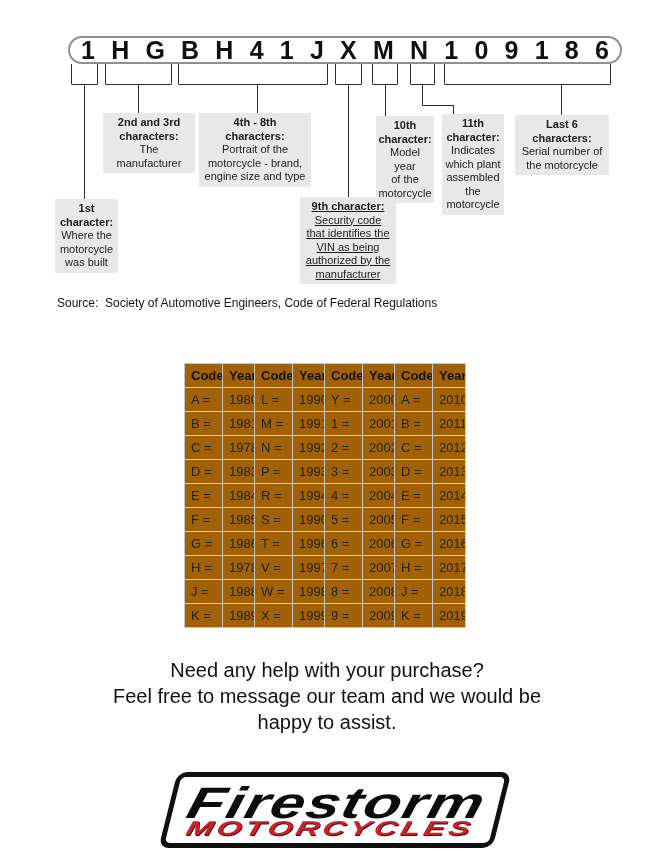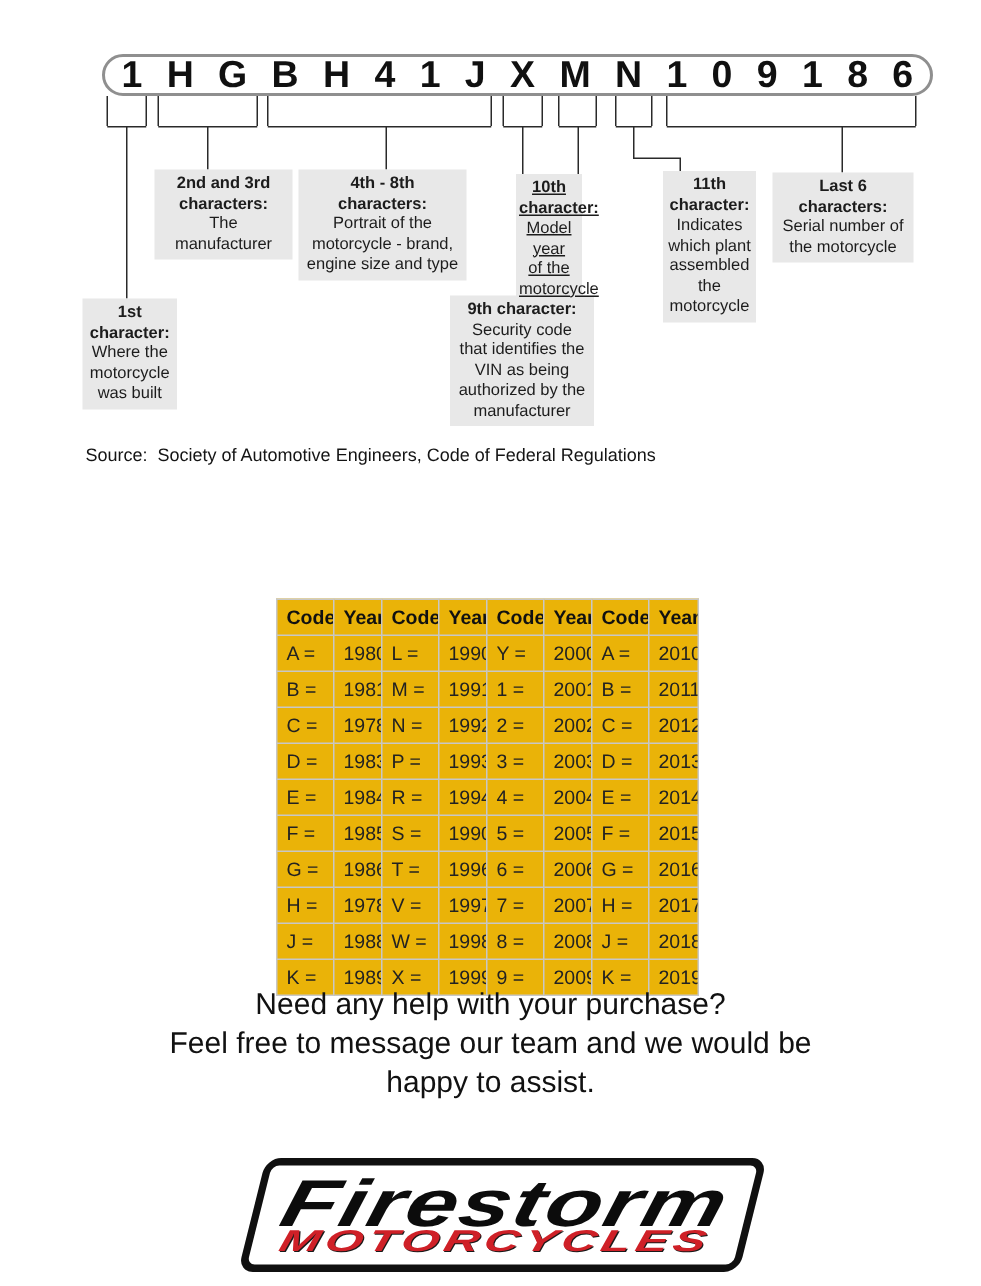--- a/index.html
+++ b/index.html
@@ -21,34 +21,34 @@
   .callout{
     position:absolute;background:#e8e8e8;color:#1c1c1c;
     font-size:11px;line-height:13.5px;text-align:center;
     padding:3px 2px;box-sizing:border-box;
   }
   .callout .title{font-weight:bold;white-space:pre-line;}
   .callout .body{white-space:pre-line;}
   .c1{left:55px;top:199px;width:63px;}
   .c2{left:103px;top:113px;width:92px;}
   .c3{left:199px;top:113px;width:112px;}
-  .c9{left:300px;top:197px;width:96px;}
-  .c10{left:344px;top:116px;width:44px;text-decoration:underline;}
+  .c9{left:300px;top:197px;width:96px;text-decoration:underline;}
+  .c10{left:376px;top:116px;width:58px;}
   .c11{left:442px;top:114px;width:62px;}
   .c12{left:515px;top:115px;width:94px;}
   
   .source{
     position:absolute;left:57px;top:296px;font-size:12px;color:#141414;
     white-space:pre;
   }
   
   .year-table{
     position:absolute;left:184px;top:363px;width:282px;
     border-collapse:collapse;table-layout:fixed;
-    font-size:13px;color:#222;background:#eab308;margin-top:36px;
+    font-size:13px;color:#222;background:#a16207;
   }
   .year-table th,.year-table td{
     border:1px solid #c7c7c7;height:23px;padding:0 0 0 6px;
     text-align:left;font-weight:normal;overflow:hidden;white-space:nowrap;
   }
   .year-table th{font-weight:bold;color:#111;}
   
   .help{
     position:absolute;left:0;top:657px;width:654px;text-align:center;
     font-size:20px;font-weight:normal;line-height:26px;color:#111;

